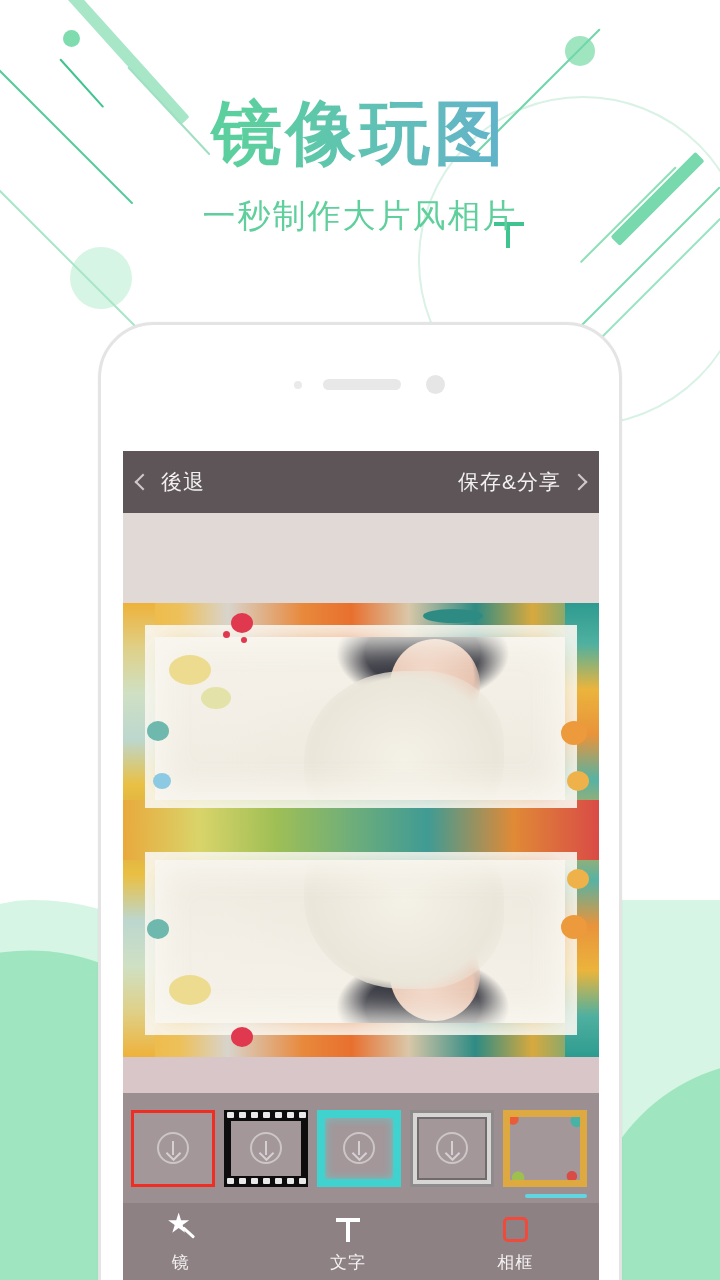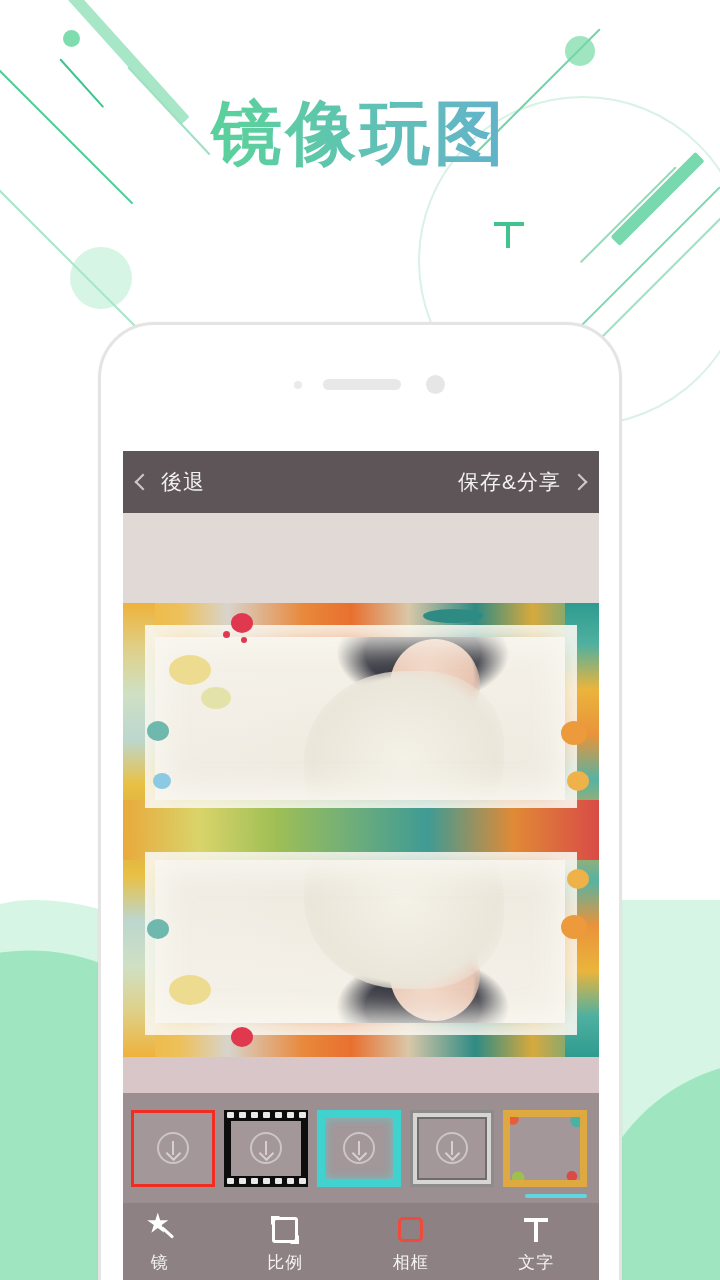--- a/index.html
+++ b/index.html
@@ -458,20 +458,21 @@
     <div class="bg-line" style="left:676px; top:166px; width:135px; height:2px; transform:rotate(135deg); background:#8fdfb9;"></div>
     <div class="bg-line" style="left:720px; top:186px; width:285px; height:2px; transform:rotate(135deg); background:#7ddcb1;"></div>
     <div class="bg-line" style="left:730px; top:208px; width:270px; height:2px; transform:rotate(135deg); background:#9ae4c2;"></div>
 
     <div class="bg-tick" style="left:494px; top:222px; width:30px; height:4px;"></div>
     <div class="bg-tick" style="left:506px; top:222px; width:4px; height:26px;"></div>
   </div>
 
   <div class="headline-wrap">
     <div class="headline">镜像玩图</div>
+    <div class="subhead">一秒制作大片风相片</div>
   </div>
 
   <div class="phone">
 
     <div class="phone-top">
       <div class="sensor-dot"></div>
       <div class="speaker"></div>
       <div class="camera"></div>
     </div>
 
@@ -576,33 +577,27 @@
         <div class="thumb t-paint"></div>
         <div class="scroll-ind"></div>
       </div>
 
       <div class="toolbar">
         <div class="tool first">
           <span class="ico ico-wand"></span>
           <span class="lbl">镜</span>
         </div>
         <div class="tool">
-          <span class="ico">
-              <span class="ico-ratio"></span>
-            </span>
-          <span class="lbl">比例</span>
+          <span class="ico ico-text"></span>
+          <span class="lbl">文字</span>
         </div>
         <div class="tool">
           <span class="ico">
               <span class="ico-frame"></span>
             </span>
           <span class="lbl">相框</span>
         </div>
-        <div class="tool">
-          <span class="ico ico-text"></span>
-          <span class="lbl">文字</span>
-        </div>
       </div>
 
     </div>
   </div>
 
 </div>
 
 </body></html>

